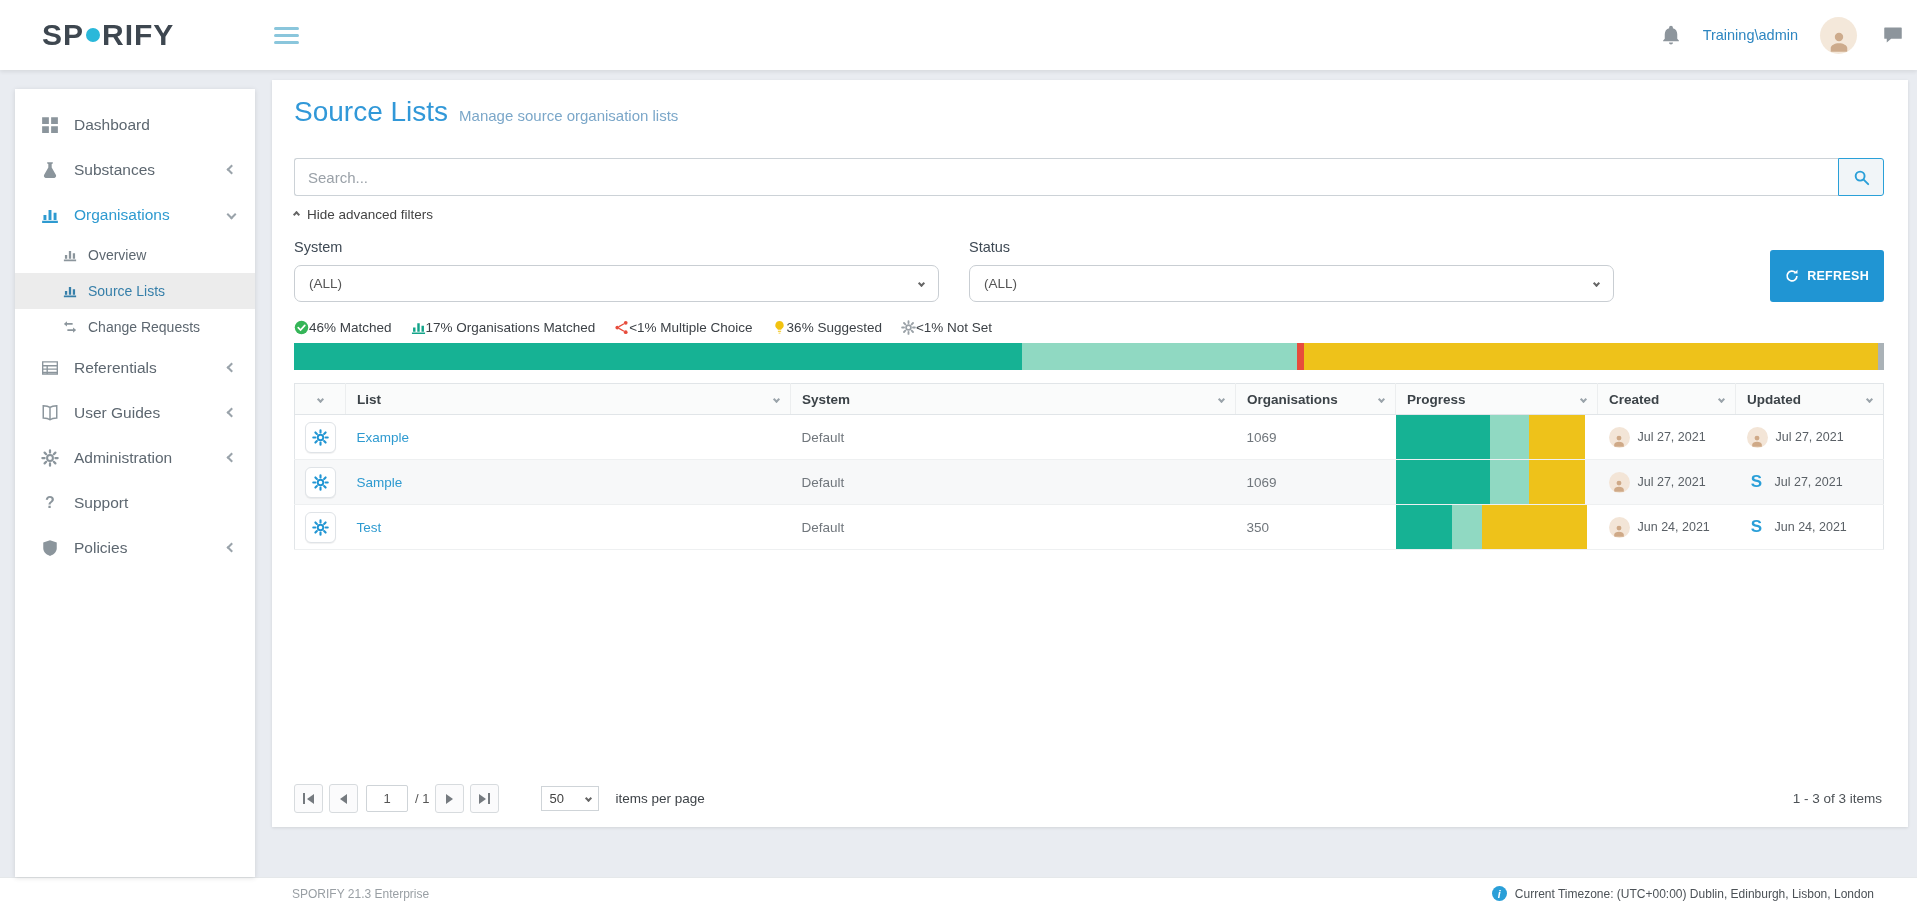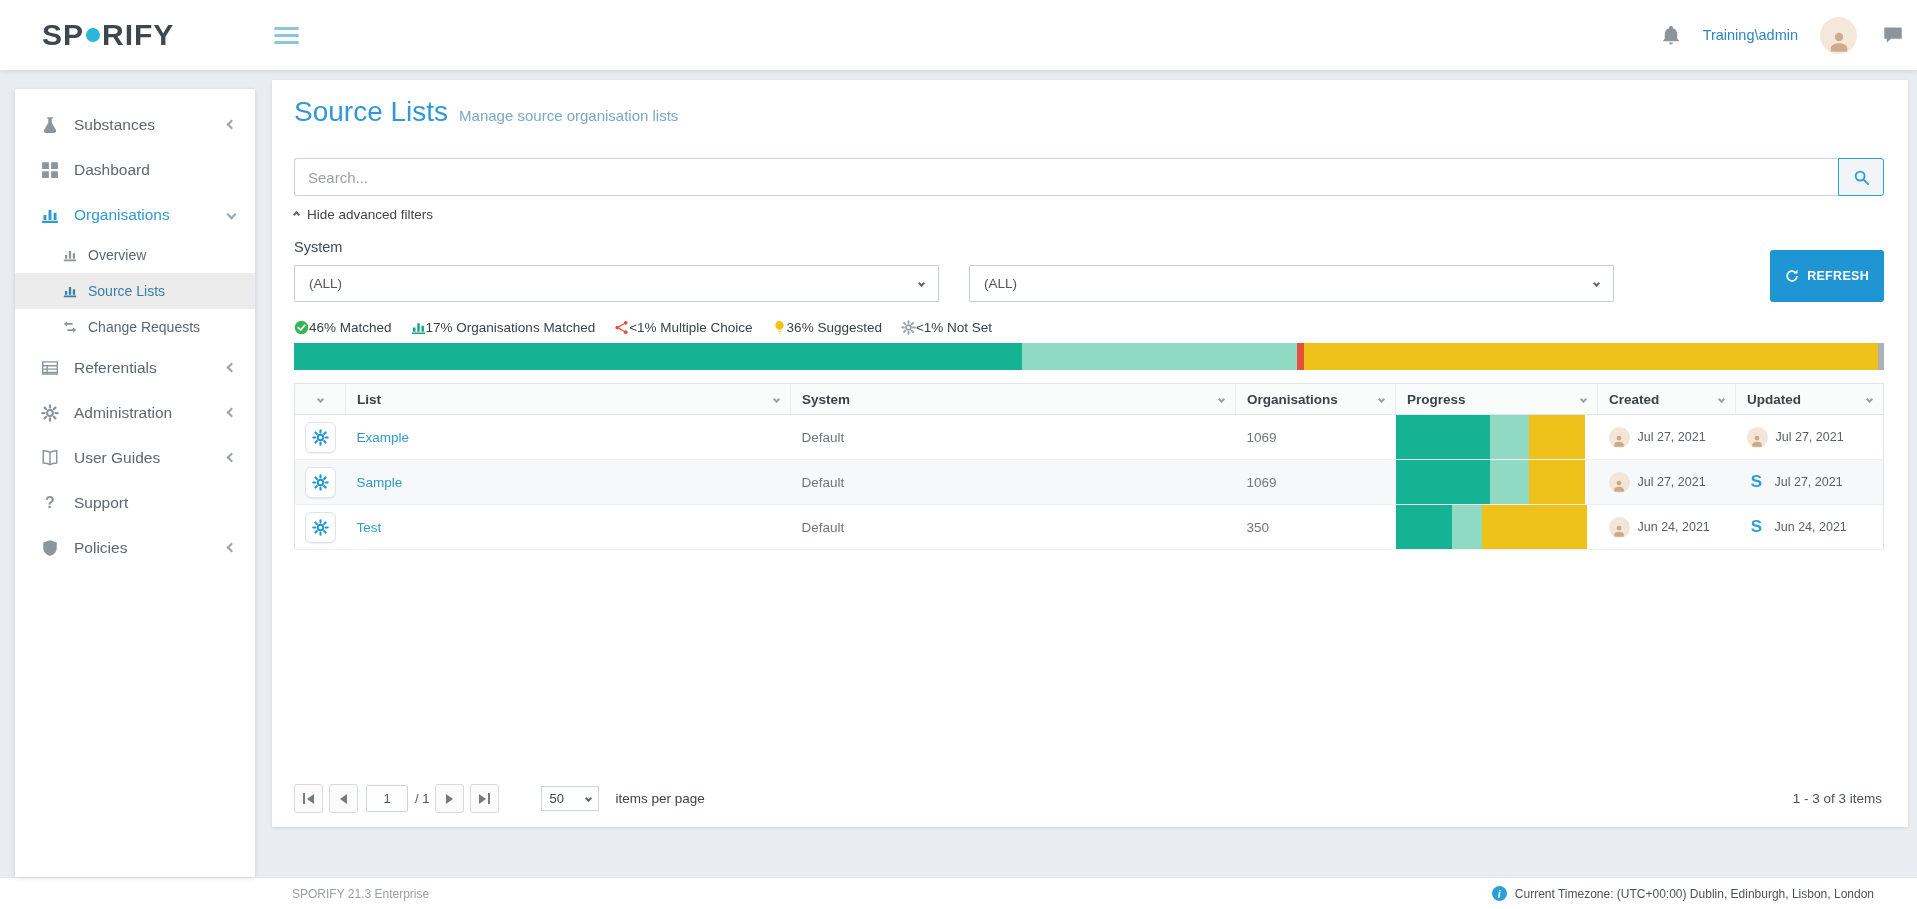--- a/index.html
+++ b/index.html
@@ -57,21 +57,21 @@
 .search-row{display:flex;margin-top:30px}
 .search-input{flex:1;height:38px;border:1px solid #ccd2d7;border-right:none;border-radius:3px 0 0 3px;padding:0 13px;font-size:15px;color:#555;outline:none;font-family:inherit;background:#fff}
 .search-input::placeholder{color:#9aa1a8}
 .search-btn{width:46px;height:38px;border:1px solid #2aa0d8;background:#f1f5f8;border-radius:0 3px 3px 0;display:flex;align-items:center;justify-content:center;color:#2a9fd8;cursor:pointer}
 
 .adv-toggle{margin-top:11px;font-size:13.5px;color:#444;display:flex;align-items:center;gap:8px;cursor:pointer;width:max-content}
 
 .filters{display:flex;margin-top:17px;align-items:flex-end}
 .filter-block{width:645px;margin-right:30px}
 .filter-label{font-size:14.5px;color:#3e4954;margin-bottom:10px}
-.select{height:37px;border:1px solid #c9ced3;border-radius:1px;display:flex;align-items:center;padding:0 14px;font-size:13.5px;color:#555;cursor:pointer;background:#fff}
+.select{height:37px;border:1px solid #c9ced3;border-radius:7px;display:flex;align-items:center;padding:0 14px;font-size:13.5px;color:#555;cursor:pointer;background:#fff}
 .select .chev{margin-left:auto}
 .btn-refresh{margin-left:auto;height:52px}
 
 .legend{display:flex;gap:19px;margin-top:18px;font-size:13.5px;color:#3c4146;align-items:center}
 .leg-item{display:flex;align-items:center;}
 .leg-item .lic{width:15px;height:15px}
 .c-check{color:#35b558}.c-bars{color:#12a489}.c-share{color:#e74c3c}.c-bulb{color:#f2c310}.c-gear{color:#9aa1a7}
 
 .bigbar{display:flex;height:27px;margin-top:8px;overflow:hidden}
 .seg{height:100%}
@@ -217,30 +217,30 @@
         </svg>
       </span>
   </div>
 </header>
 
 <div class="shell">
 
   <nav class="sidebar">
     <div class="nav-item">
       <svg class="ic nico">
+          <use href="#i-grid"></use>
+        </svg>
+      <span>Dashboard</span>
+    </div>
+    <div class="nav-item">
+      <svg class="ic nico">
           <use href="#i-flask"></use>
         </svg>
       <span>Substances</span>
       <span class="chev left"></span>
-    </div>
-    <div class="nav-item">
-      <svg class="ic nico">
-          <use href="#i-grid"></use>
-        </svg>
-      <span>Dashboard</span>
     </div>
     <div class="nav-item active">
       <svg class="ic nico">
           <use href="#i-bars"></use>
         </svg>
       <span>Organisations</span>
       <span class="chev down"></span>
     </div>
     <div class="subnav">
       <div class="nav-sub">
@@ -264,30 +264,30 @@
     </div>
     <div class="nav-item">
       <svg class="ic nico">
           <use href="#i-table"></use>
         </svg>
       <span>Referentials</span>
       <span class="chev left"></span>
     </div>
     <div class="nav-item">
       <svg class="ic nico">
+          <use href="#i-book"></use>
+        </svg>
+      <span>User Guides</span>
+      <span class="chev left"></span>
+    </div>
+    <div class="nav-item">
+      <svg class="ic nico">
           <use href="#i-gear"></use>
         </svg>
       <span>Administration</span>
-      <span class="chev left"></span>
-    </div>
-    <div class="nav-item">
-      <svg class="ic nico">
-          <use href="#i-book"></use>
-        </svg>
-      <span>User Guides</span>
       <span class="chev left"></span>
     </div>
     <div class="nav-item">
       <span class="q-ic">?</span>
       <span>Support</span>
     </div>
     <div class="nav-item">
       <svg class="ic nico">
           <use href="#i-shield"></use>
         </svg>
@@ -322,20 +322,21 @@
 
       <div class="filters">
         <div class="filter-block">
           <div class="filter-label">System</div>
           <div class="select">
             <span>(ALL)</span>
             <span class="chev down sm dark"></span>
           </div>
         </div>
         <div class="filter-block">
+          <div class="filter-label">Status</div>
           <div class="select">
             <span>(ALL)</span>
             <span class="chev down sm dark"></span>
           </div>
         </div>
         <button class="btn-blue btn-refresh">
           <svg class="ic" width="14" height="14">
               <use href="#i-refresh"></use>
             </svg>
           <span>REFRESH</span>

